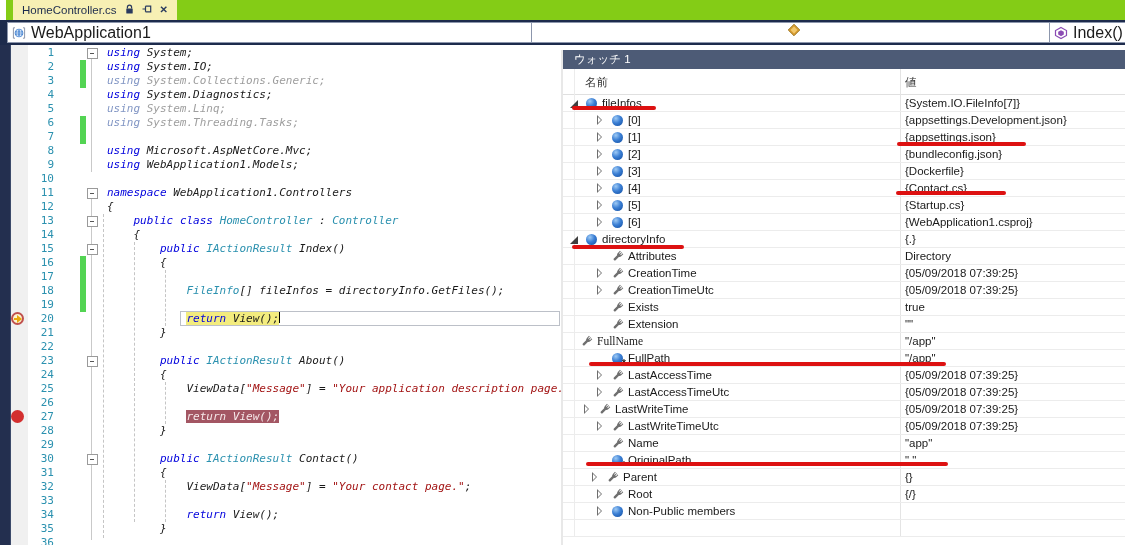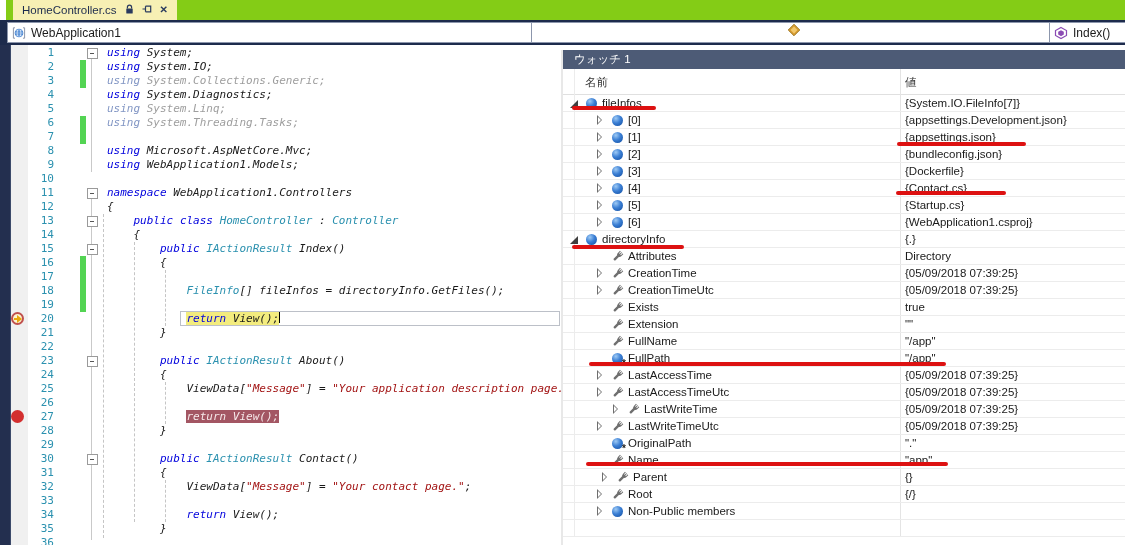--- a/index.html
+++ b/index.html
@@ -8,21 +8,21 @@
 
   
   #tabbar{position:absolute;left:6px;top:0;width:100%;height:20px;background:#84cc16;}
   .tab{position:absolute;left:7px;top:0;height:20px;background:#f7f0b4;color:#1c2b4d;
        display:flex;align-items:center;padding:0 9px;gap:8px;font-size:11.5px;}
   .tab .close-x{font-size:10px;font-weight:bold;color:#2a3a5e;line-height:1;}
 
   
   #navbar{position:absolute;left:0;top:20px;width:100%;height:25px;background:#1d2b4c;}
   .dd{position:absolute;top:2px;height:19px;background:#fff;border:1px solid #8c96ac;
-      display:flex;align-items:center;font-size:12px;color:#1b1b1b;padding:0 18px 0 4px;gap:5px;overflow:hidden;}
+      display:flex;align-items:center;font-size:16px;color:#1b1b1b;padding:0 18px 0 4px;gap:5px;overflow:hidden;}
   .dd .caret{position:absolute;right:5px;top:8px;width:0;height:0;
       border-top:4px solid #555;border-left:3.5px solid transparent;border-right:3.5px solid transparent;}
   .dd svg{flex:0 0 auto;}
 
   
   #editor{position:absolute;left:0;top:45px;width:1125px;height:500px;background:#fff;overflow:hidden;}
   #navy-strip{position:absolute;left:0;top:0;width:10px;height:100%;background:#232f4f;border-right:1px solid #3c4a6a;}
   #bp-margin{position:absolute;left:11px;top:0;width:17px;height:100%;background:#f0f0f0;}
   .code-line{position:absolute;left:0;width:100%;height:14px;line-height:14px;
              font-family:"DejaVu Sans Mono",monospace;font-size:11px;}
@@ -525,21 +525,21 @@
                   <rect x="5.6" y="0.8" width="1" height="2.6" fill="#fff"></rect>
                   <rect x="7.6" y="0.8" width="1" height="2.6" fill="#fff"></rect>
                 </g>
               </svg>
             </span>
             <span>Extension</span>
           </div>
           <div class="wval">""</div>
         </div>
         <div class="wrow">
-          <div class="wname" style="padding-left: 31px;">
+          <div class="wname" style=" font-family: Liberation Serif, serif;">
             <span class="arrbox"></span>
             <span class="icobox">
               <svg width="13" height="13" viewBox="0 0 14 14">
                 <g transform="rotate(45 7 7)">
                   <rect x="5.8" y="3.4" width="2.6" height="9" rx="1.1" fill="#6f6f6f"></rect>
                   <path d="M4.6 0.8 h5 v3.2 a2.5 2.5 0 0 1 -5 0 z" fill="#6f6f6f"></path>
                   <rect x="5.6" y="0.8" width="1" height="2.6" fill="#fff"></rect>
                   <rect x="7.6" y="0.8" width="1" height="2.6" fill="#fff"></rect>
                 </g>
               </svg>
@@ -593,21 +593,21 @@
                   <rect x="5.6" y="0.8" width="1" height="2.6" fill="#fff"></rect>
                   <rect x="7.6" y="0.8" width="1" height="2.6" fill="#fff"></rect>
                 </g>
               </svg>
             </span>
             <span>LastAccessTimeUtc</span>
           </div>
           <div class="wval">{05/09/2018 07:39:25}</div>
         </div>
         <div class="wrow">
-          <div class="wname" style="padding-left: 47px;">
+          <div class="wname" style="padding-left: 18px;">
             <span class="arrbox">
               <i class="tri1"></i>
               <i class="tri2"></i>
             </span>
             <span class="icobox">
               <svg width="13" height="13" viewBox="0 0 14 14">
                 <g transform="rotate(45 7 7)">
                   <rect x="5.8" y="3.4" width="2.6" height="9" rx="1.1" fill="#6f6f6f"></rect>
                   <path d="M4.6 0.8 h5 v3.2 a2.5 2.5 0 0 1 -5 0 z" fill="#6f6f6f"></path>
                   <rect x="5.6" y="0.8" width="1" height="2.6" fill="#fff"></rect>
@@ -636,46 +636,46 @@
               </svg>
             </span>
             <span>LastWriteTimeUtc</span>
           </div>
           <div class="wval">{05/09/2018 07:39:25}</div>
         </div>
         <div class="wrow">
           <div class="wname" style="padding-left: 31px;">
             <span class="arrbox"></span>
             <span class="icobox">
+              <svg width="13" height="13" viewBox="0 0 14 14">
+                <g transform="rotate(45 7 7)">
+                  <rect x="5.8" y="3.4" width="2.6" height="9" rx="1.1" fill="#6f6f6f"></rect>
+                  <path d="M4.6 0.8 h5 v3.2 a2.5 2.5 0 0 1 -5 0 z" fill="#6f6f6f"></path>
+                  <rect x="5.6" y="0.8" width="1" height="2.6" fill="#fff"></rect>
+                  <rect x="7.6" y="0.8" width="1" height="2.6" fill="#fff"></rect>
+                </g>
+              </svg>
+            </span>
+            <span>Name</span>
+          </div>
+          <div class="wval">"app"</div>
+        </div>
+        <div class="wrow">
+          <div class="wname" style="padding-left: 31px;">
+            <span class="arrbox"></span>
+            <span class="icobox">
               <span class="sph"></span>
               <span class="sphstar">*</span>
             </span>
             <span>OriginalPath</span>
           </div>
           <div class="wval">"."</div>
         </div>
         <div class="wrow">
-          <div class="wname" style="padding-left: 31px;">
-            <span class="arrbox"></span>
-            <span class="icobox">
-              <svg width="13" height="13" viewBox="0 0 14 14">
-                <g transform="rotate(45 7 7)">
-                  <rect x="5.8" y="3.4" width="2.6" height="9" rx="1.1" fill="#6f6f6f"></rect>
-                  <path d="M4.6 0.8 h5 v3.2 a2.5 2.5 0 0 1 -5 0 z" fill="#6f6f6f"></path>
-                  <rect x="5.6" y="0.8" width="1" height="2.6" fill="#fff"></rect>
-                  <rect x="7.6" y="0.8" width="1" height="2.6" fill="#fff"></rect>
-                </g>
-              </svg>
-            </span>
-            <span>Name</span>
-          </div>
-          <div class="wval">"app"</div>
-        </div>
-        <div class="wrow">
-          <div class="wname" style="padding-left: 36px;">
+          <div class="wname" style="padding-left: 26px;">
             <span class="arrbox">
               <i class="tri1"></i>
               <i class="tri2"></i>
             </span>
             <span class="icobox">
               <svg width="13" height="13" viewBox="0 0 14 14">
                 <g transform="rotate(45 7 7)">
                   <rect x="5.8" y="3.4" width="2.6" height="9" rx="1.1" fill="#6f6f6f"></rect>
                   <path d="M4.6 0.8 h5 v3.2 a2.5 2.5 0 0 1 -5 0 z" fill="#6f6f6f"></path>
                   <rect x="5.6" y="0.8" width="1" height="2.6" fill="#fff"></rect>

